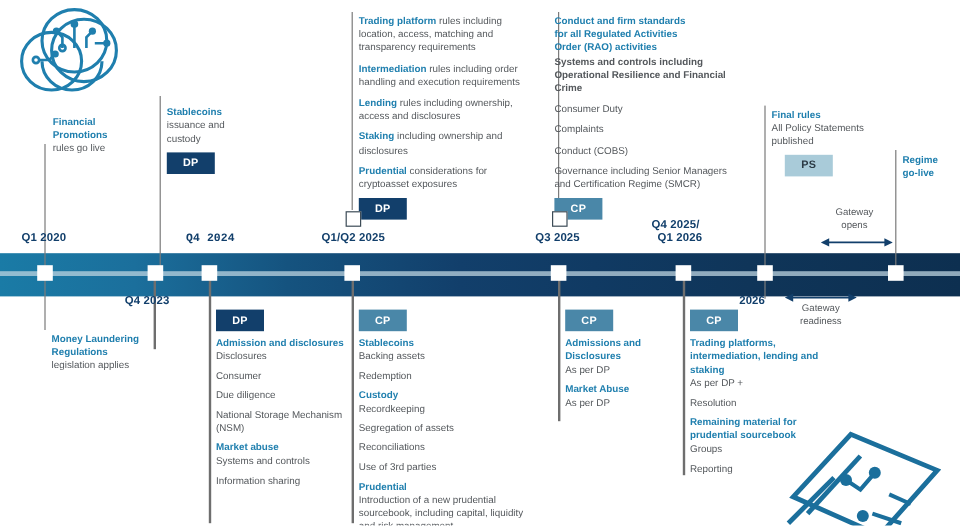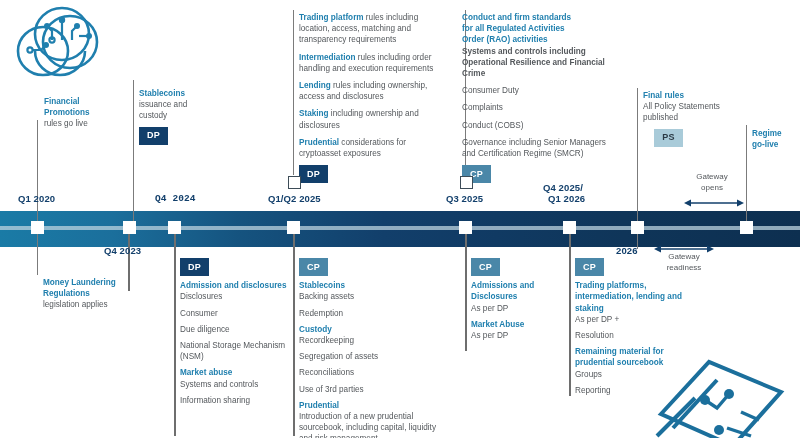--- a/index.html
+++ b/index.html
@@ -50,21 +50,21 @@
   .block .hd{color:#1f7fae;font-weight:bold;}
   .block p{margin:0 0 6px 0;}
   .block p.tight{margin:0 0 5px 0;}
   .block p:last-child{margin-bottom:0;}
   .ttl{color:#1f7fae;font-weight:bold;display:block;}
 
   
   .badge{
     display:inline-block;text-align:center;font-weight:bold;
     font-size:9px;letter-spacing:.3px;color:#ffffff;
-    padding:3.5px 0 3.5px 0;width:29px;
+    padding:3.5px 0 3.5px 0;width:40px;
   }
   .badge.dp{background:#123f6b;}
   .badge.cp{background:#4a87a8;}
   .badge.ps{background:#a9cbd9;color:#2b3a45;margin-left:11px;}
 
   
   .gw{position:absolute;font-size:8px;color:#54585c;text-align:center;line-height:10.5px;}
   .arrow{position:absolute;height:10px;}
 
   

